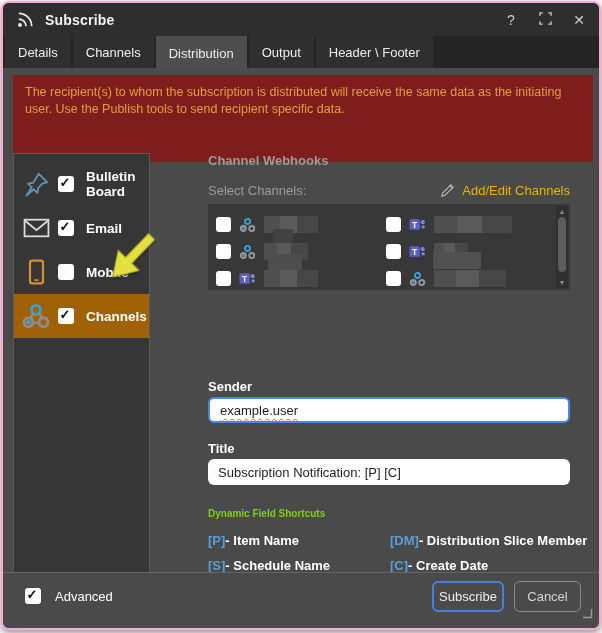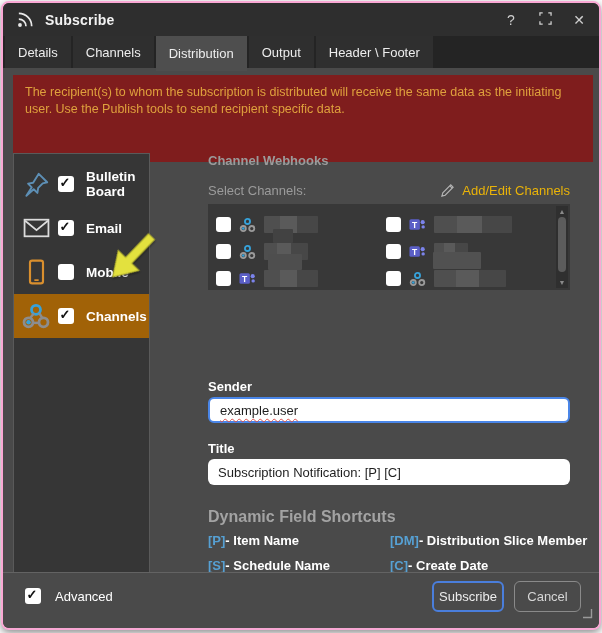--- a/index.html
+++ b/index.html
@@ -47,21 +47,21 @@
   .chan-item { display:flex; align-items:center; gap:8px; }
   .blur { height:17px; border-radius:1px; background-image:linear-gradient(90deg,#4f4f4f 0 30%,#5a5a5a 30% 62%,#474747 62%); }
   .smudge { position:absolute; border-radius:1px; background:#454545; }
   .sbar { position:absolute; right:2px; top:2px; width:12px; height:82px; background:#2f2f2f; }
   .sbar .arr { position:absolute; left:0; width:12px; color:#8a8a8a; font-size:7px; text-align:center; line-height:9px; }
   .sbar .thumb { position:absolute; left:2px; top:11px; width:8px; height:55px; background:#5c5c5c; border-radius:4px; }
   .field-lbl { color:#ffffff; font-size:13px; font-weight:600; }
   .tfield { width:362px; height:26px; background:#ffffff; border-radius:6px; display:flex; align-items:center; padding:0 10px; font-size:13px; color:#1e1e1e; }
   .tfield.focused { border:2px solid #4a86e8; }
   .squiggle { text-decoration:underline; text-decoration-style:wavy; text-decoration-color:#d9534f; text-decoration-thickness:1px; text-underline-offset:3px; }
-  .sc-head { color:#a3a3a3; font-size:16px; font-weight:700; }
+  .sc-head { color:#84cc16; font-size:10px; font-weight:700; }
   .sc-grid { position:absolute; top:380px; width:100%; }
   .sc-item { position:absolute; font-size:13px; font-weight:700; color:#ffffff; white-space:nowrap; }
   .sc-item .code { color:#56a0d3; }
   
   .footer { position:absolute; left:0; bottom:0; width:100%; height:56px; background:#4a4a4a; border-top:1px solid #636363; }
   .adv { position:absolute; left:22px; top:15px; display:flex; align-items:center; gap:14px; }
   .adv .lbl { color:#ffffff; font-size:13px; }
   .btn { position:absolute; top:8px; height:31px; border-radius:6px; background:transparent; font-size:13px; font-family:"Liberation Sans", sans-serif; display:flex; align-items:center; justify-content:center; }
   .btn.primary { left:429px; width:72px; border:2px solid #4a7edc; color:#ececec; }
   .btn.plain { left:511px; width:67px; border:1px solid #8a8a8a; color:#d6d6d6; }

